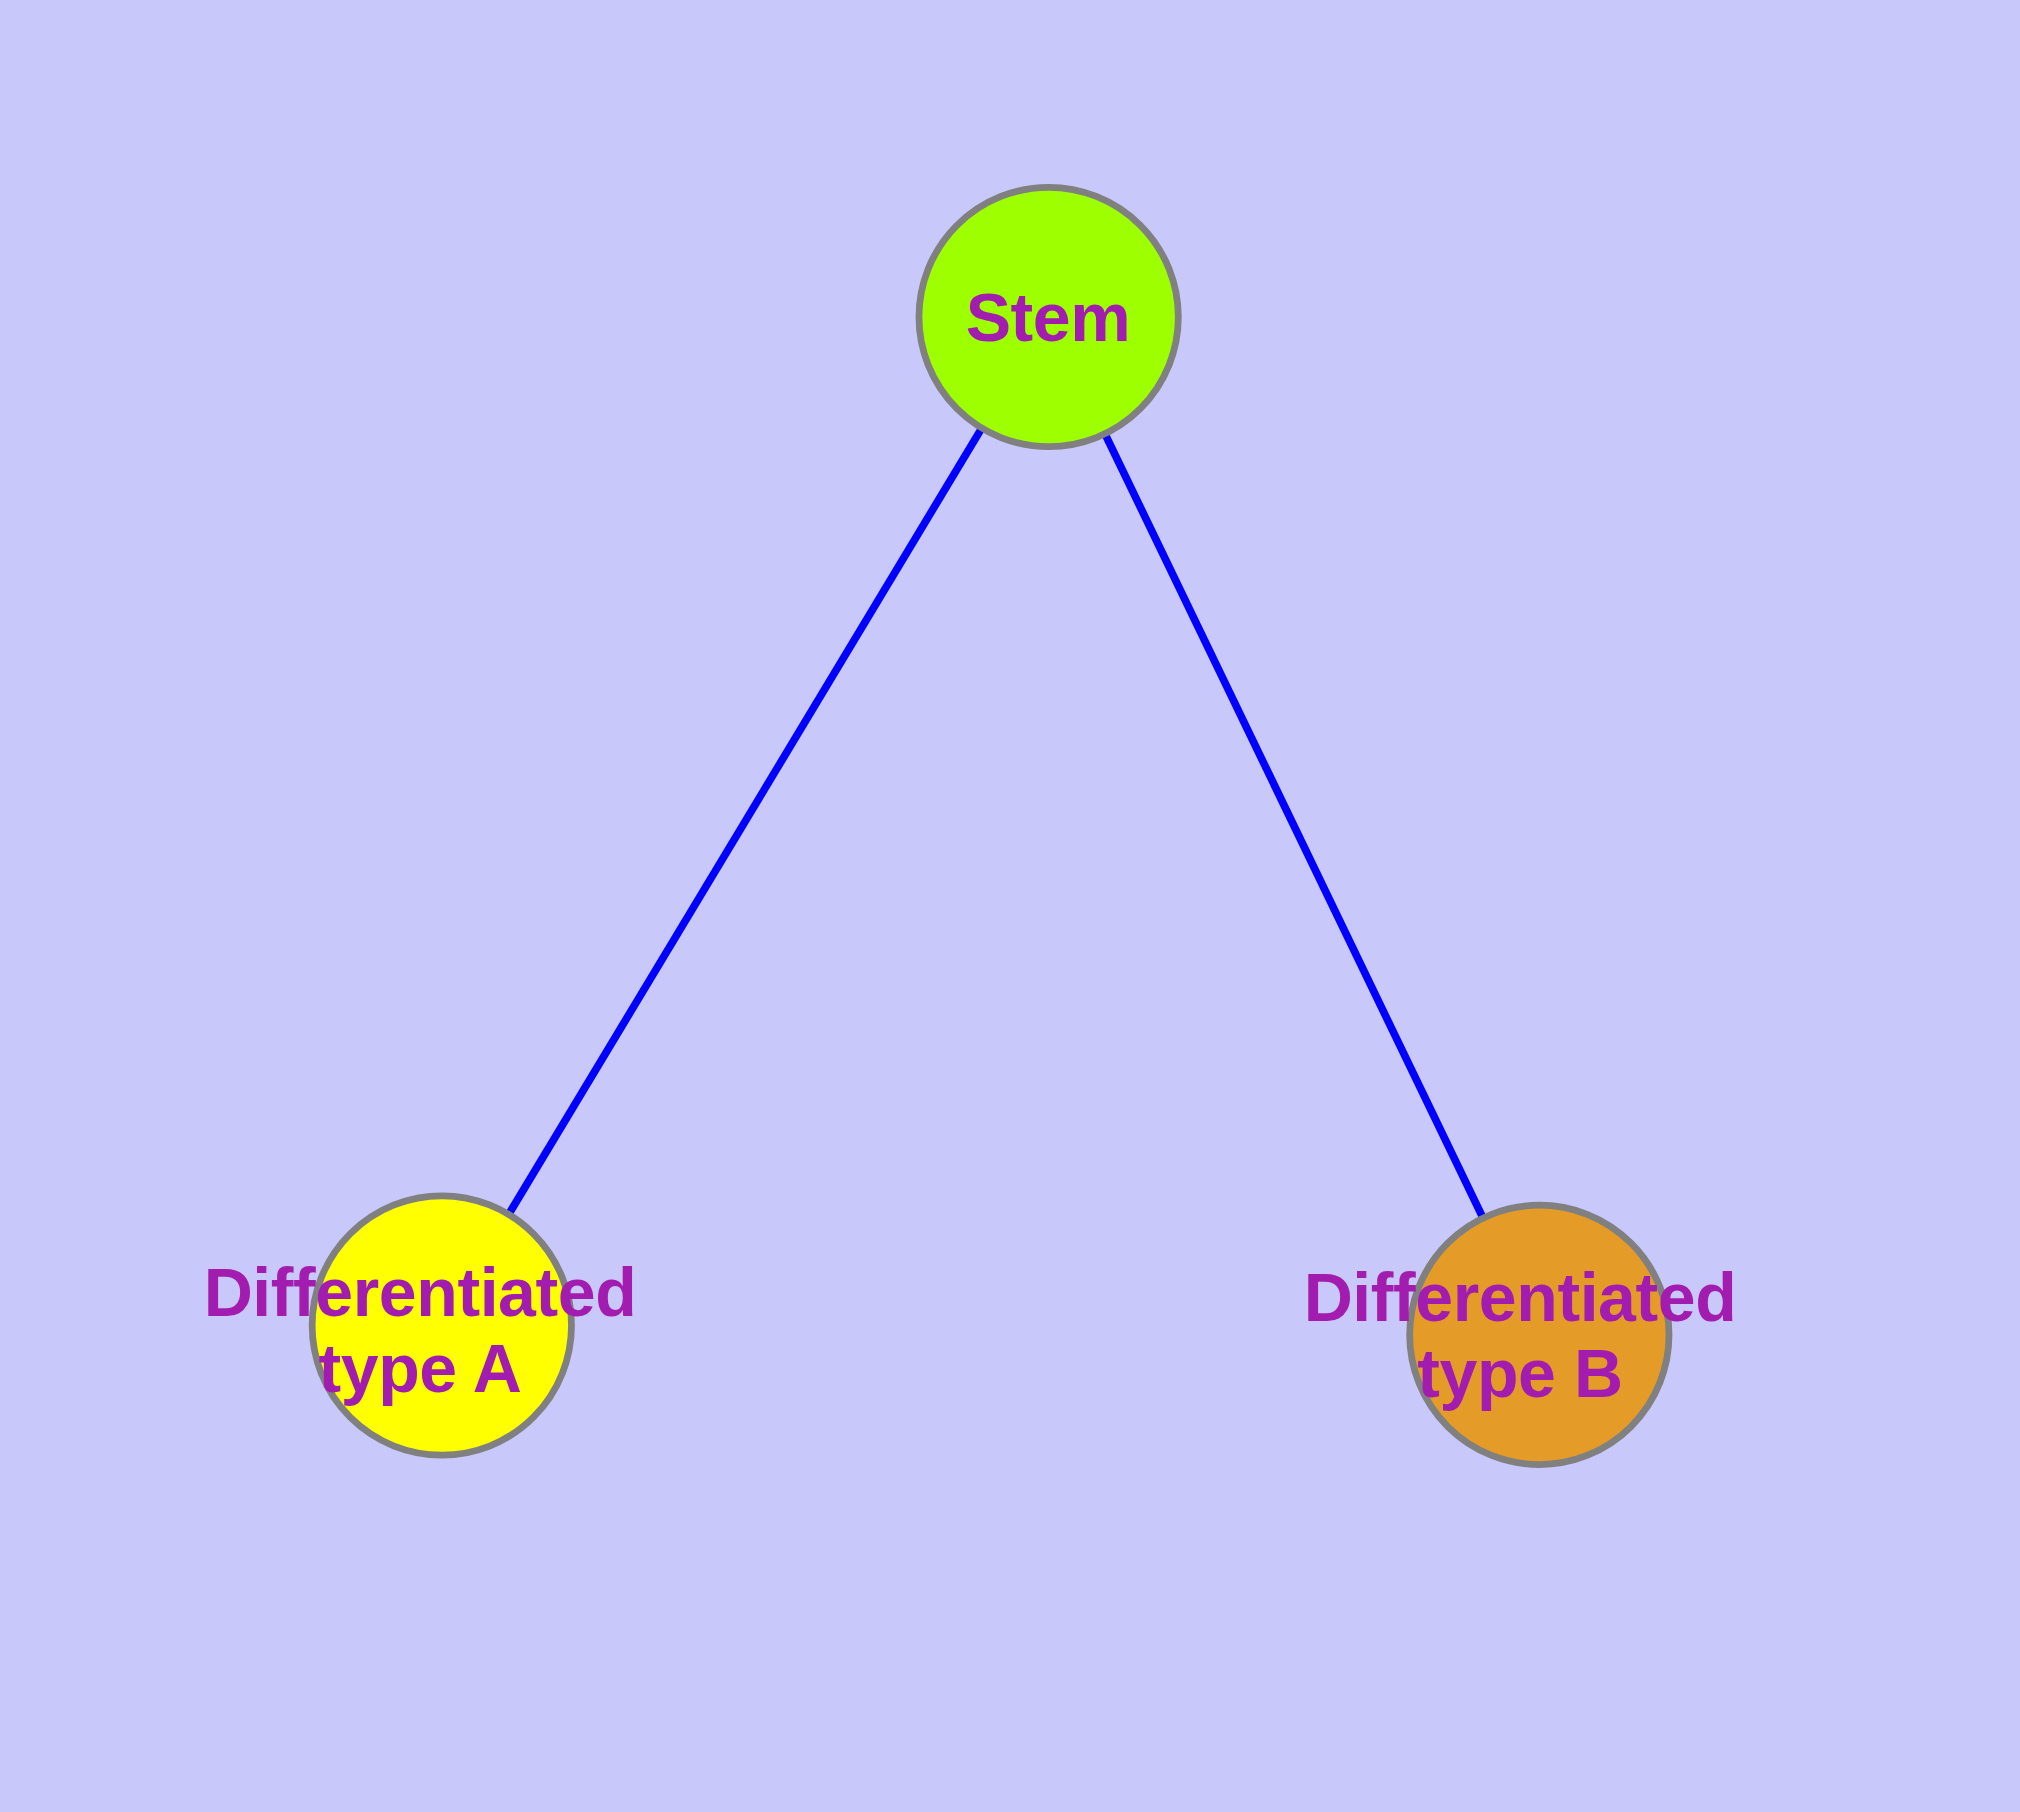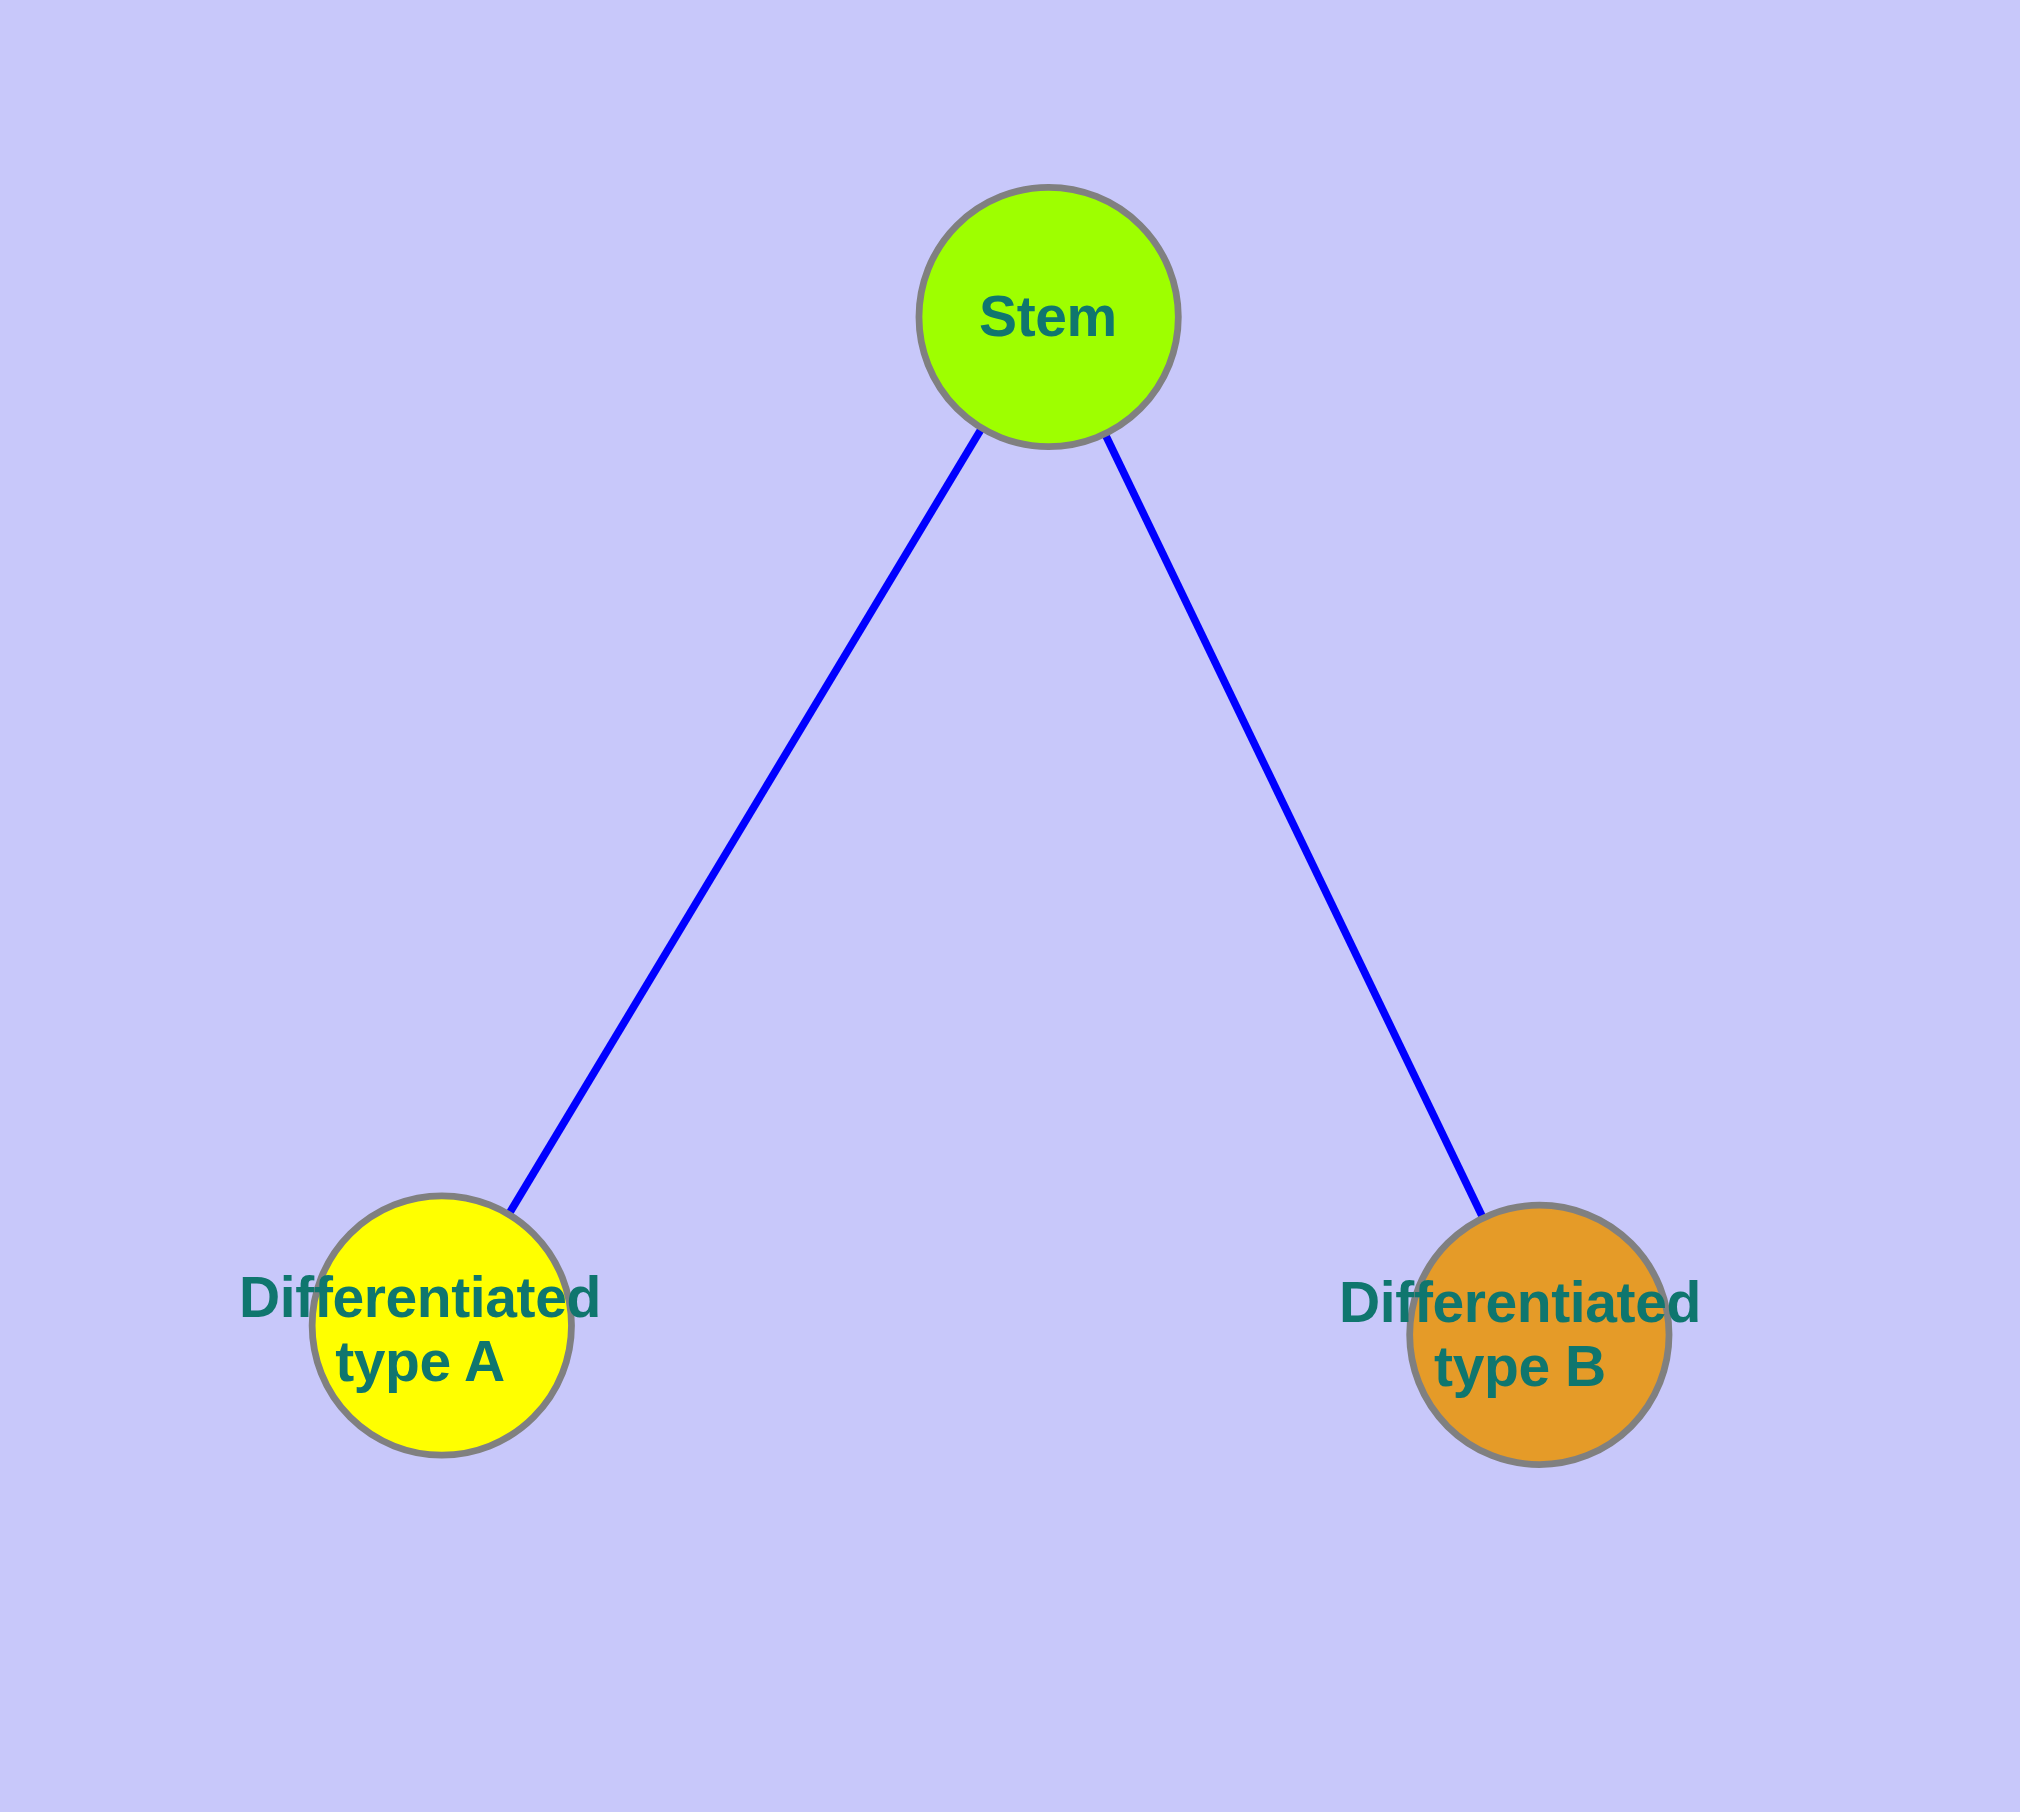--- a/index.html
+++ b/index.html
@@ -20,23 +20,23 @@
     background: #c8c8fa;
   }
   #graph-svg {
     position: absolute;
     inset: 0;
     width: 2021px;
     height: 1812px;
   }
   .node-label {
     position: absolute;
-    color: #0f766e;
+    color: #a21caf;
     font-weight: bold;
-    font-size: 57px;
+    font-size: 68px;
     line-height: 1.12;
     text-align: center;
     white-space: pre;
     transform: translate(-50%, -50%);
     pointer-events: none;
     letter-spacing: -0.4px;
   }
 </style>
 </head>
 <body>

